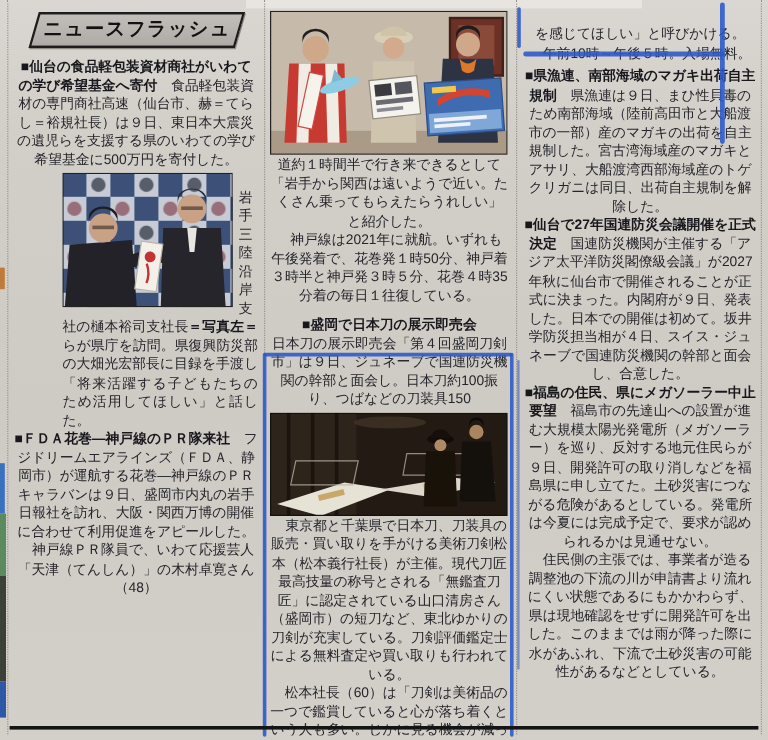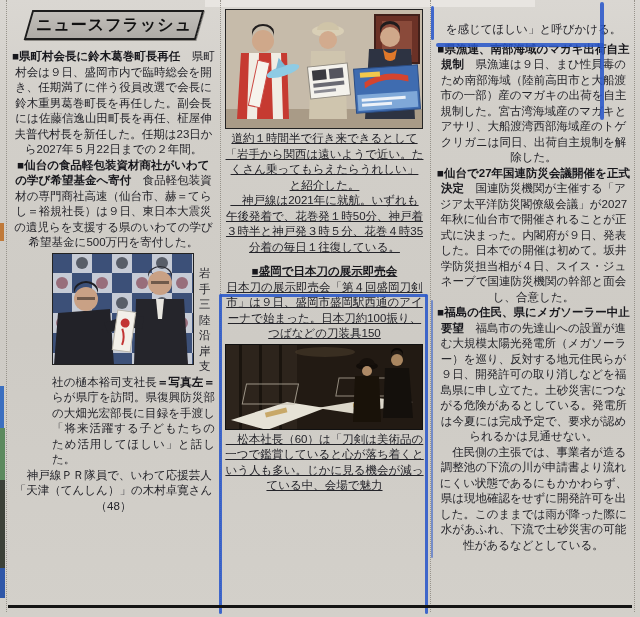--- a/index.html
+++ b/index.html
@@ -42,21 +42,20 @@
 
   <div class="sep" style="left:6px;"></div>
   <div class="sep" style="left:220px;"></div>
   <div class="sep" style="left:430px;"></div>
   <div class="sep" style="left:634px;"></div>
 
   <div class="col" style="left:12px;top:6px;width:203px;height:598px;">
     <div class="banner">
       <span>ニュースフラッシュ</span>
     </div>
-    <p><span class="hl">■県町村会長に鈴木葛巻町長再任</span><span>　県町村会は９日、盛岡市内で臨時総会を開き、任期満了に伴う役員改選で会長に鈴木重男葛巻町長を再任した。副会長には佐藤信逸山田町長を再任、柾屋伸夫普代村長を新任した。任期は23日から2027年５月22日までの２年間。</span></p>
     <p><span class="hl">■仙台の食品軽包装資材商社がいわての学び希望基金へ寄付</span><span>　食品軽包装資材の専門商社高速（仙台市、赫＝てらし＝裕規社長）は９日、東日本大震災の遺児らを支援する県のいわての学び希望基金に500万円を寄付した。</span></p>
     <div class="photo-wrap">
       <svg class="float-photo" width="142" height="112" viewBox="0 0 142 112">
         <defs>
           <pattern id="chk" width="40" height="40" patternUnits="userSpaceOnUse">
             <rect width="40" height="40" fill="#c6cbd5"></rect>
             <rect width="20" height="20" fill="#3c5078"></rect>
             <rect x="20" y="20" width="20" height="20" fill="#3c5078"></rect>
             <circle cx="30" cy="10" r="6" fill="#2a2f3a" opacity="0.7"></circle>
             <circle cx="10" cy="30" r="6" fill="#7a3040" opacity="0.6"></circle>
@@ -79,24 +78,25 @@
         <path d="M92 64 L76 62 L74 74 L90 76 Z" fill="#25252b"></path>
         <g transform="rotate(8 72 78)">
           <rect x="63" y="58" width="18" height="40" fill="#f3f0e9" stroke="#b9b4a8"></rect>
           <circle cx="72" cy="70" r="4.5" fill="#c23333"></circle>
           <path d="M70 76 q4 8 2 16" stroke="#c23333" stroke-width="2" fill="none"></path>
         </g>
         <rect x="0.5" y="0.5" width="141" height="111" fill="none" stroke="#222" stroke-width="1"></rect>
       </svg>
       <span>　岩手三陸沿岸支社の樋本裕司支社長</span><span class="hl">＝写真左＝</span><span>らが県庁を訪問。県復興防災部の大畑光宏部長に目録を手渡し「将来活躍する子どもたちのため活用してほしい」と話した。</span>
     </div>
+    <p><span class="hl">■ＦＤＡ花巻―神戸線のＰＲ隊来社</span><span>　フジドリームエアラインズ（ＦＤＡ、静岡市）が運航する花巻―神戸線のＰＲキャラバンは９日、盛岡市内丸の岩手日報社を訪れ、大阪・関西万博の開催に合わせて利用促進をアピールした。</span></p>
     <p><span>　神戸線ＰＲ隊員で、いわて応援芸人「天津（てんしん）」の木村卓寛さん（48）</span></p>
   </div>
 
-  <div class="col" style="left:225px;top:7px;width:199px;height:606px;text-decoration:underline;">
+  <div class="col" style="left:225px;top:7px;width:199px;height:606px;">
     <svg class="blk" width="198" height="120" viewBox="0 0 198 120">
       <rect width="198" height="120" fill="#c6bbaa"></rect>
       <rect y="100" width="198" height="20" fill="#a99b87"></rect>
       <rect x="150" y="6" width="44" height="48" fill="#6b3126" stroke="#41201a" stroke-width="2"></rect>
       <rect x="157" y="12" width="30" height="34" fill="#8a4a3a"></rect>
 
       <circle cx="38" cy="32" r="11" fill="#cfa88a"></circle>
       <path d="M27 28 a11 11 0 0 1 22 0 l0 -5 a11 8 0 0 0 -22 0 Z" fill="#211e1e"></path>
       <path d="M16 44 L62 44 L64 110 L12 110 Z" fill="#c63a31"></path>
       <path d="M24 44 L34 44 L32 110 L22 110 Z" fill="#f0ece3"></path>
@@ -130,21 +130,21 @@
         <rect x="136" y="62" width="20" height="5" fill="#f2c84b"></rect>
         <rect x="136" y="88" width="44" height="3" fill="#eef2f8"></rect>
         <rect x="136" y="93" width="30" height="3" fill="#eef2f8"></rect>
       </g>
       <rect x="0.5" y="0.5" width="197" height="119" fill="none" stroke="#222"></rect>
     </svg>
     <p><span>道約１時間半で行き来できるとして「岩手から関西は遠いようで近い。たくさん乗ってもらえたらうれしい」と紹介した。</span></p>
     <p><span>　神戸線は2021年に就航。いずれも午後発着で、花巻発１時50分、神戸着３時半と神戸発３時５分、花巻４時35分着の毎日１往復している。</span></p>
     <div style="margin-top:9px;">
       <p class="chl">■盛岡で日本刀の展示即売会</p>
-      <p><span>日本刀の展示即売会「第４回盛岡刀剣市」は９日、盛岡市盛岡駅西通のアイーナで始まった。日本刀約100振り、つばなどの刀装具150</span></p>
+      <p><span>日本刀の展示即売会「第４回盛岡刀剣市」は９日、ジュネーブで国連防災機関の幹部と面会し。日本刀約100振り、つばなどの刀装具150</span></p>
       <svg class="blk" width="198" height="86" viewBox="0 0 198 86">
         <rect width="198" height="86" fill="#221a13"></rect>
         <rect width="72" height="86" fill="#2d241c"></rect>
         <rect x="14" width="3" height="86" fill="#1a140e"></rect>
         <rect x="34" width="3" height="86" fill="#1a140e"></rect>
         <rect x="54" width="3" height="86" fill="#1a140e"></rect>
         <ellipse cx="100" cy="8" rx="30" ry="5" fill="#4a3c2c" opacity="0.6"></ellipse>
 
         <polygon points="6,76 62,58 100,64 42,86" fill="#e6e2d6"></polygon>
         <polygon points="92,64 152,54 188,58 132,70" fill="#dcd7ca"></polygon>
@@ -159,26 +159,28 @@
           <circle cx="142" cy="27" r="5" fill="#ae8a66"></circle>
           <path d="M130 32 L154 32 L156 78 L128 78 Z" fill="#191209"></path>
         </g>
         <g>
           <circle cx="172" cy="16" r="6" fill="#a98660"></circle>
           <path d="M166 12 a6 6 0 0 1 12 0 l0 -3 a6 5 0 0 0 -12 0 Z" fill="#0e0a07"></path>
           <path d="M160 24 L184 24 L188 74 L158 74 Z" fill="#14100c"></path>
         </g>
         <rect x="0.5" y="0.5" width="197" height="85" fill="none" stroke="#111"></rect>
       </svg>
+      <p><span>　東京都と千葉県で日本刀、刀装具の販売・買い取りを手がける美術刀剣松本（松本義行社長）が主催。現代刀匠最高技量の称号とされる「無鑑査刀匠」に認定されている山口清房さん（盛岡市）の短刀など、東北ゆかりの刀剣が充実している。刀剣評価鑑定士による無料査定や買い取りも行われている。</span></p>
       <p><span>　松本社長（60）は「刀剣は美術品の一つで鑑賞していると心が落ち着くという人も多い。じかに見る機会が減っている中、会場で魅力</span></p>
     </div>
   </div>
 
   <div class="col" style="left:437px;top:7px;width:193px;height:596px;margin-top:15px;">
     <p><span>を感じてほしい」と呼びかける。</span></p>
+    <p><span>　午前10時～午後５時。入場無料。</span></p>
     <p style="margin-top:4px;"><span class="hl">■県漁連、南部海域のマガキ出荷自主規制</span><span>　県漁連は９日、まひ性貝毒のため南部海域（陸前高田市と大船渡市の一部）産のマガキの出荷を自主規制した。宮古湾海域産のマガキとアサリ、大船渡湾西部海域産のトゲクリガニは同日、出荷自主規制を解除した。</span></p>
     <p><span class="hl">■仙台で27年国連防災会議開催を正式決定</span><span>　国連防災機関が主催する「アジア太平洋防災閣僚級会議」が2027年秋に仙台市で開催されることが正式に決まった。内閣府が９日、発表した。日本での開催は初めて。坂井学防災担当相が４日、スイス・ジュネーブで国連防災機関の幹部と面会し、合意した。</span></p>
     <p><span class="hl">■福島の住民、県にメガソーラー中止要望</span><span>　福島市の先達山への設置が進む大規模太陽光発電所（メガソーラー）を巡り、反対する地元住民らが９日、開発許可の取り消しなどを福島県に申し立てた。土砂災害につながる危険があるとしている。発電所は今夏には完成予定で、要求が認められるかは見通せない。</span></p>
     <p><span>　住民側の主張では、事業者が造る調整池の下流の川が申請書より流れにくい状態であるにもかかわらず、県は現地確認をせずに開発許可を出した。このままでは雨が降った際に水があふれ、下流で土砂災害の可能性があるなどとしている。</span></p>
   </div>
 
   <div class="mk" style="left:220px;top:294px;width:207px;height:3px;"></div>
   <div class="mk" style="left:219px;top:294px;width:3px;height:320px;"></div>
   <div class="mk" style="left:425px;top:294px;width:3px;height:320px;"></div>
   <div class="mk" style="left:431px;top:6px;width:3px;height:34px;"></div>

